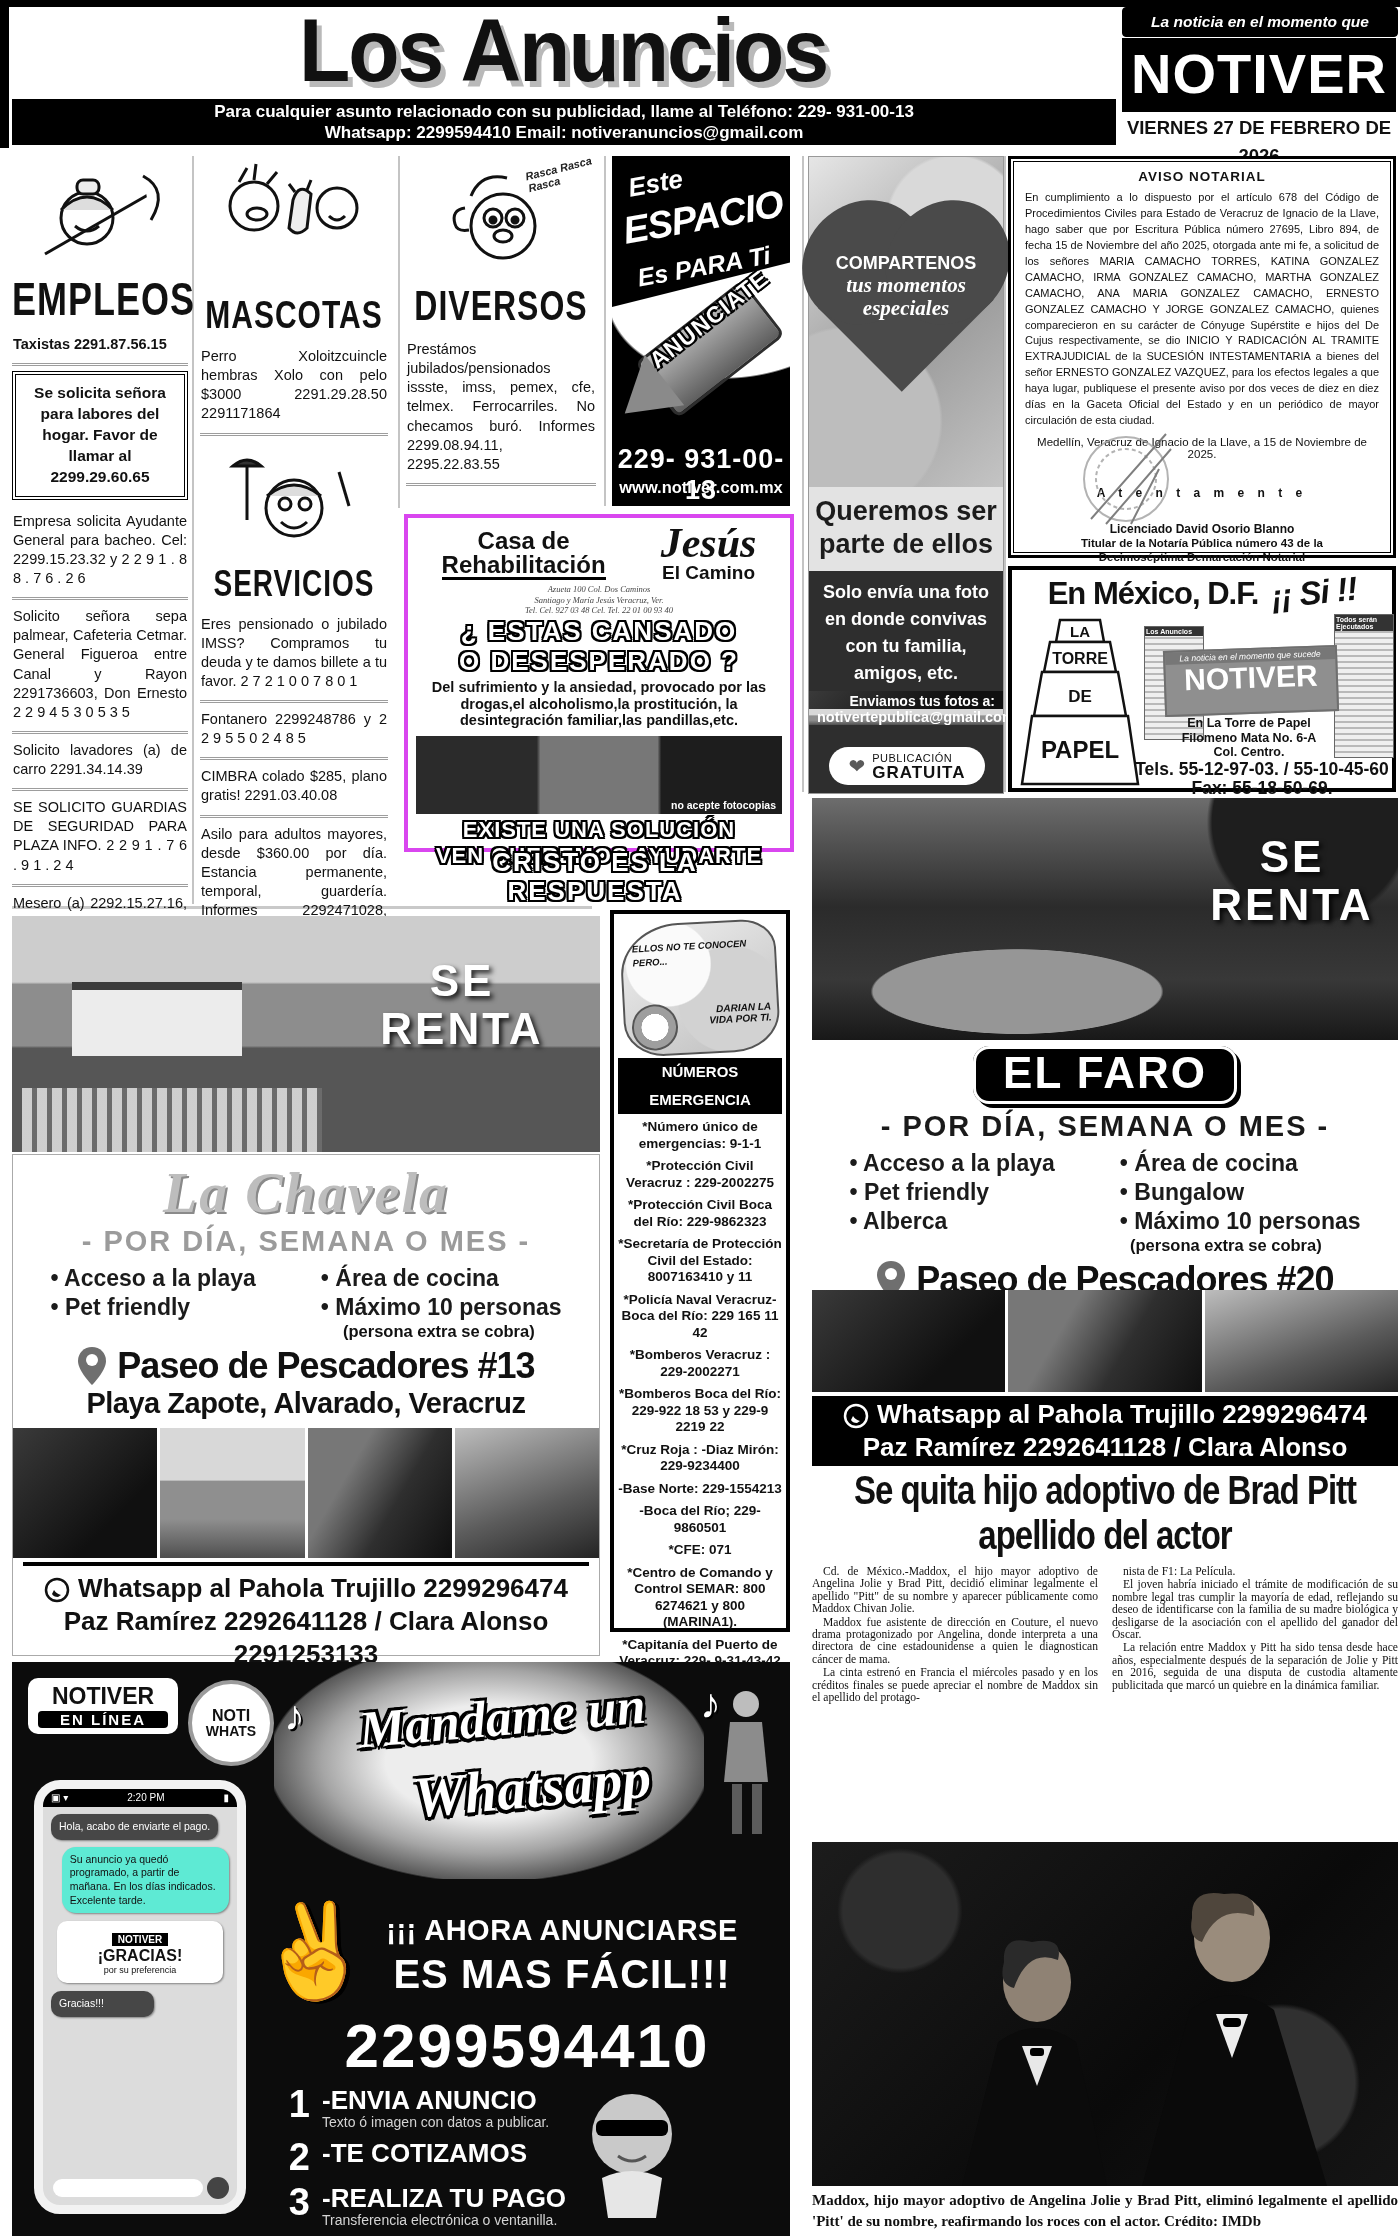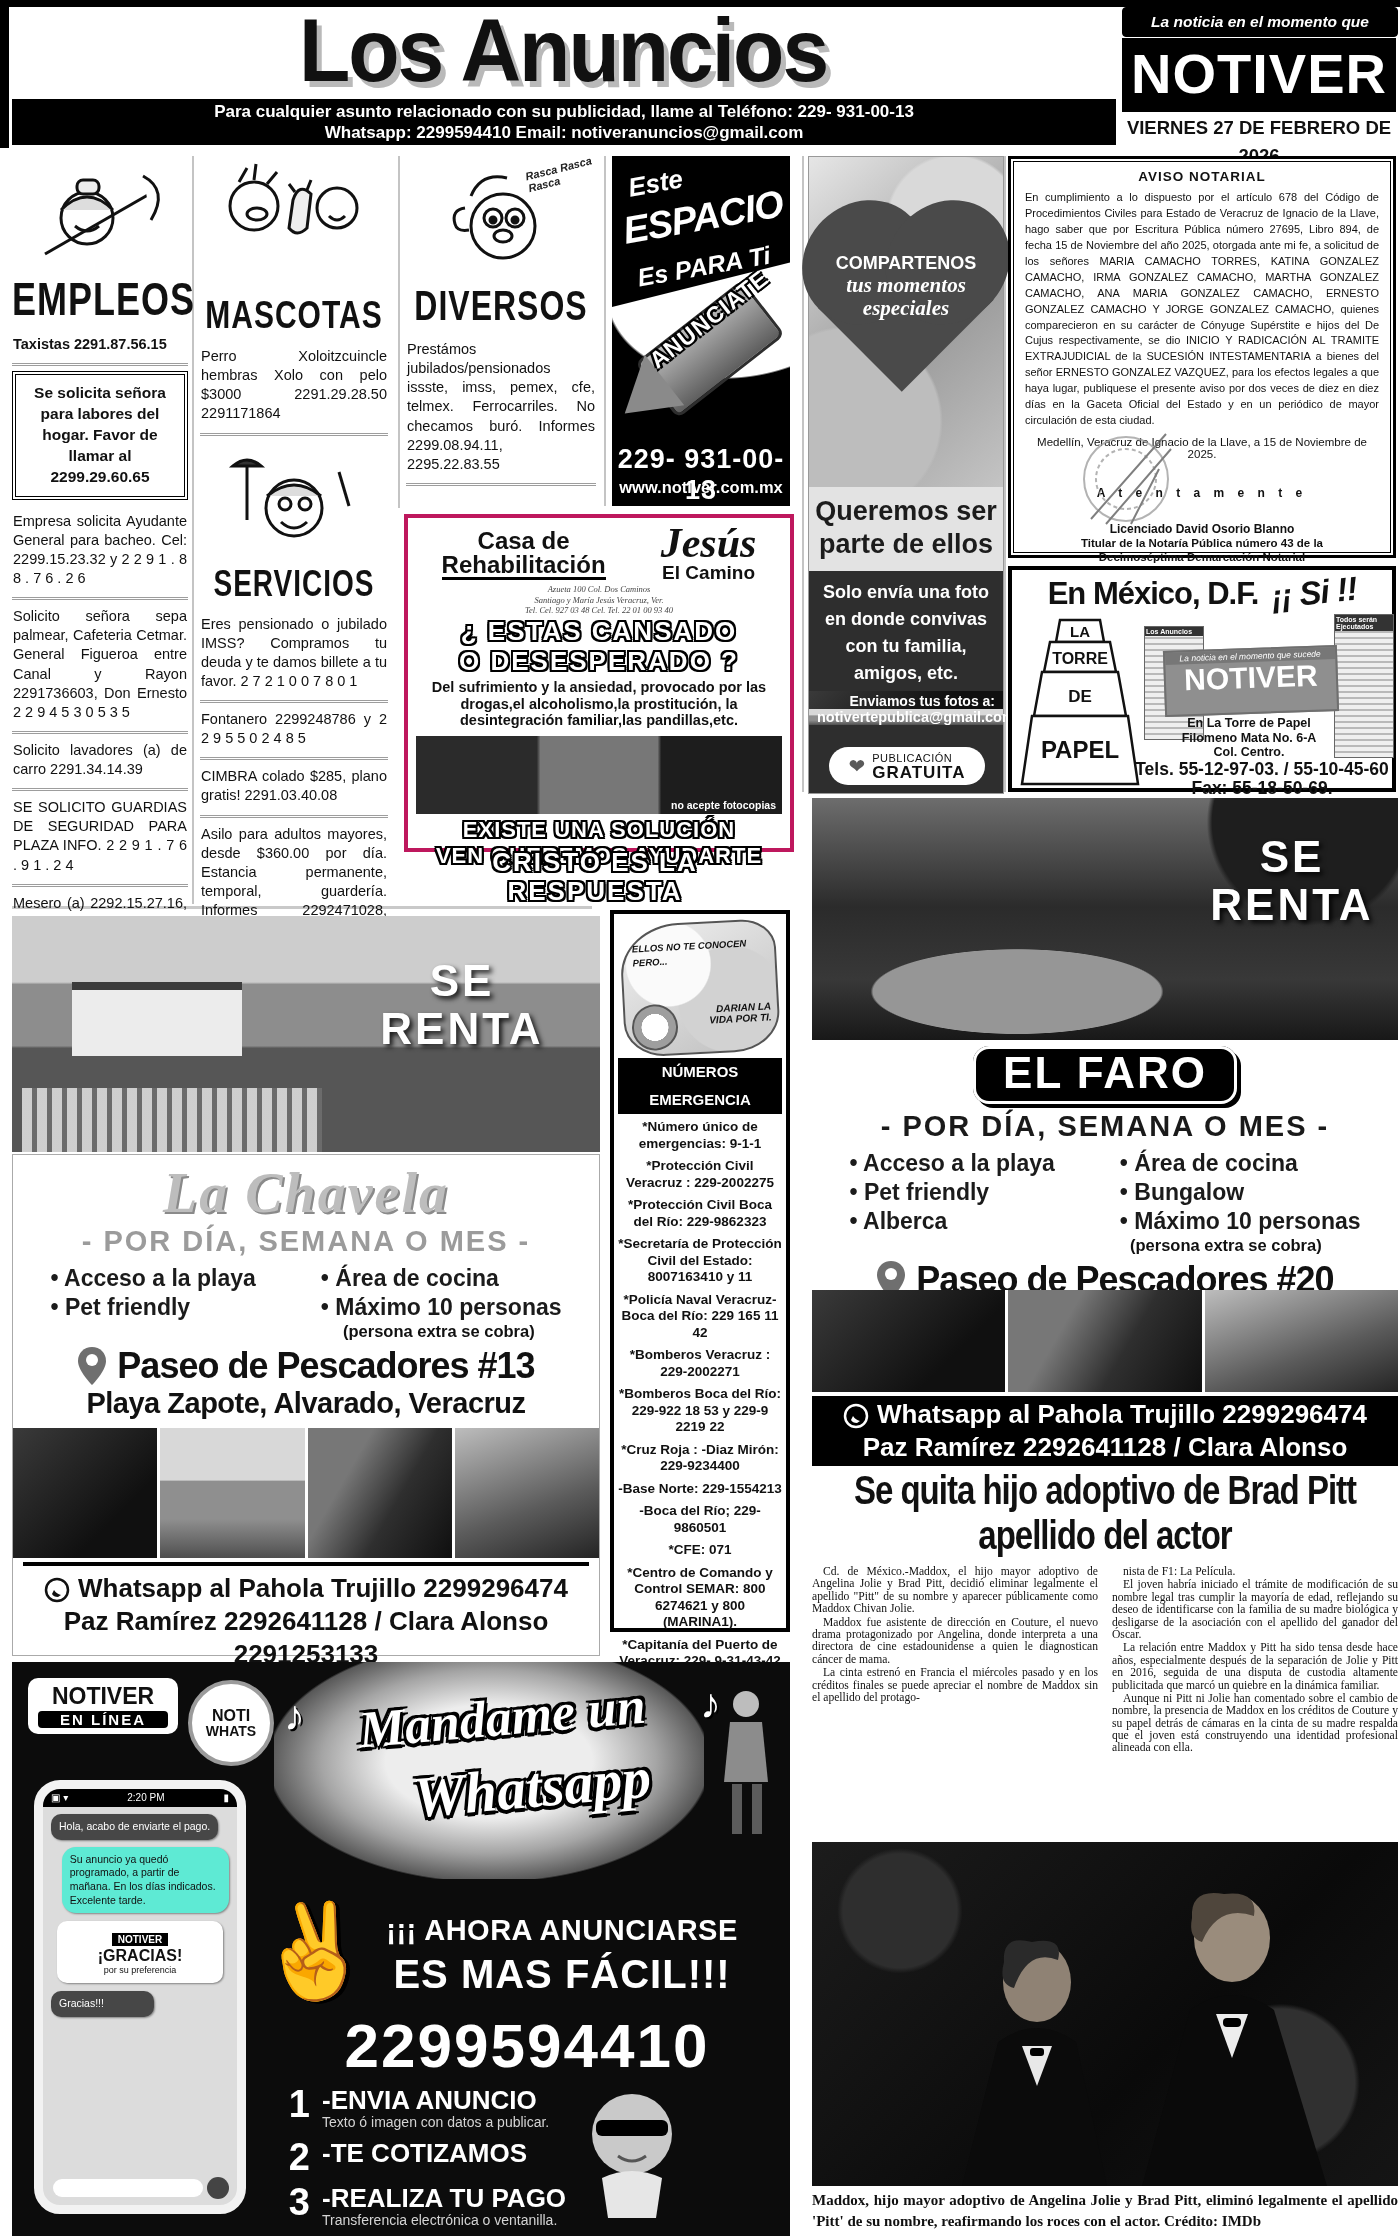--- a/index.html
+++ b/index.html
@@ -43,21 +43,21 @@
   #arrowbody{left:30px;top:158px;width:130px;height:64px;background:linear-gradient(180deg,#bdbdbd,#5e5e5e);
      transform:rotate(-38deg);border-radius:8px;border:3px solid #2e2e2e;}
   #arrowhead{left:6px;top:208px;width:0;height:0;border-top:34px solid transparent;border-bottom:30px solid transparent;
      border-right:52px solid #8a8a8a;transform:rotate(-38deg);}
   #anunciate{left:22px;top:150px;width:150px;font-weight:900;font-size:23px;transform:rotate(-38deg);
      color:#fff;text-shadow:-2px -2px 0 #000,2px -2px 0 #000,-2px 2px 0 #000,2px 2px 0 #000;letter-spacing:1px;}
   #espacio .ph{font-size:27px;font-weight:900;letter-spacing:1px;}
   #espacio .ws{font-size:16.5px;font-weight:700;}
 
   
-  #rehab{left:404px;top:514px;width:382px;height:330px;border:4px solid #be185d;background:#fff;}
+  #rehab{left:404px;top:514px;width:382px;height:330px;border:4px solid #d946ef;background:#fff;}
   #rehab .t{font-weight:800;font-size:24px;line-height:24px;}
   #rehab .logo1{font-family:"Liberation Serif",serif;font-style:italic;font-weight:900;font-size:42px;line-height:38px;}
   #rehab .logo2{font-weight:900;font-size:19px;}
   #rehab .addr{font-family:"Liberation Serif",serif;font-style:italic;font-size:8.5px;color:#444;line-height:1.25;}
   .outw{color:#fff;font-weight:900;
      text-shadow:-2px -2px 0 #000,2px -2px 0 #000,-2px 2px 0 #000,2px 2px 0 #000,0 -2px 0 #000,0 2px 0 #000,-2px 0 0 #000,2px 0 0 #000;}
   #rehab .q{font-size:26px;letter-spacing:2px;line-height:30px;}
   #rehab .body{font-weight:800;font-size:14.5px;line-height:1.15;}
   #rehabstrip{width:366px;height:78px;margin:4px auto 3px;background:
      linear-gradient(90deg,#2b2b2b 0 33%,#777 34% 66%,#1d1d1d 67%);position:relative;}
@@ -589,21 +589,20 @@
 
     <p>Cd. de México.-Maddox, el hijo mayor adoptivo de Angelina Jolie y Brad Pitt, decidió eliminar legalmente el apellido "Pitt" de su nombre y aparecer públicamente como Maddox Chivan Jolie.</p>
         <p>Maddox fue asistente de dirección en Couture, el nuevo drama protagonizado por Angelina, donde interpreta a una directora de cine estadounidense a quien le diagnostican cáncer de mama.</p>
         <p>La cinta estrenó en Francia el miércoles pasado y en los créditos finales se puede apreciar el nombre de Maddox sin el apellido del protago-</p>
       </div>
     <div class="col">
 
     <p>nista de F1: La Película.</p>
         <p>El joven habría iniciado el trámite de modificación de su nombre legal tras cumplir la mayoría de edad, reflejando su deseo de identificarse con la familia de su madre biológica y desligarse de la asociación con el apellido del ganador del Óscar.</p>
         <p>La relación entre Maddox y Pitt ha sido tensa desde hace años, especialmente después de la separación de Jolie y Pitt en 2016, seguida de una disputa de custodia altamente publicitada que marcó un quiebre en la dinámica familiar.</p>
-        <p>Aunque ni Pitt ni Jolie han comentado sobre el cambio de nombre, la presencia de Maddox en los créditos de Couture y su papel detrás de cámaras en la cinta de su madre respalda que el joven está construyendo una identidad profesional alineada con ella.</p>
       </div>
   </div>
   <div class="abs photo-lg" id="pittphoto">
     <svg width="586" height="344" viewBox="0 0 586 344">
       <ellipse cx="225" cy="140" rx="34" ry="40" fill="#8f8274"></ellipse>
       <path d="M220 100 q-30 -8 -28 20 q-6 22 10 26 q14 -40 44 -28 q6 -24 -26 -18z" fill="#2a2a2a"></path>
       <path d="M150 344 L186 200 Q225 172 264 200 L295 344 Z" fill="#0b0b0b"></path>
       <path d="M210 204 L225 244 L240 204 Z" fill="#e8e8e8"></path>
       <rect x="218" y="206" width="14" height="8" rx="3" fill="#000"></rect>
       <ellipse cx="420" cy="96" rx="38" ry="44" fill="#9a8c7c"></ellipse>

